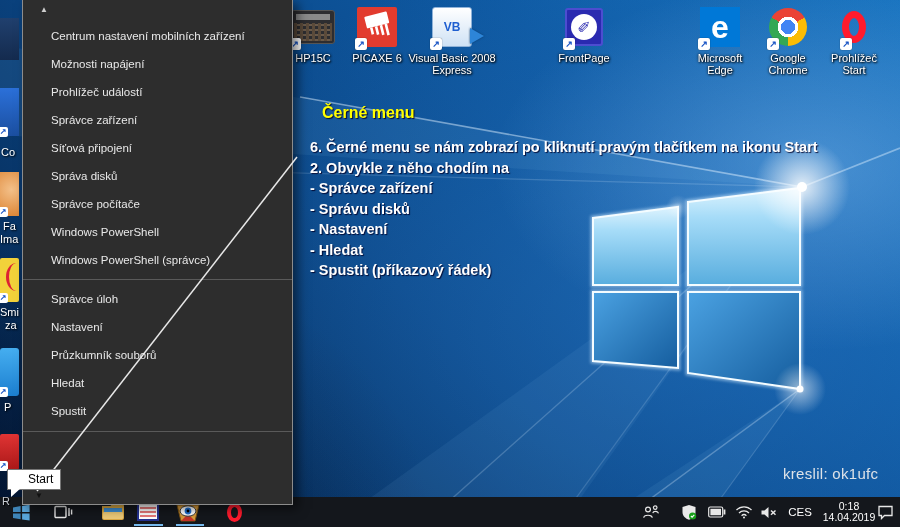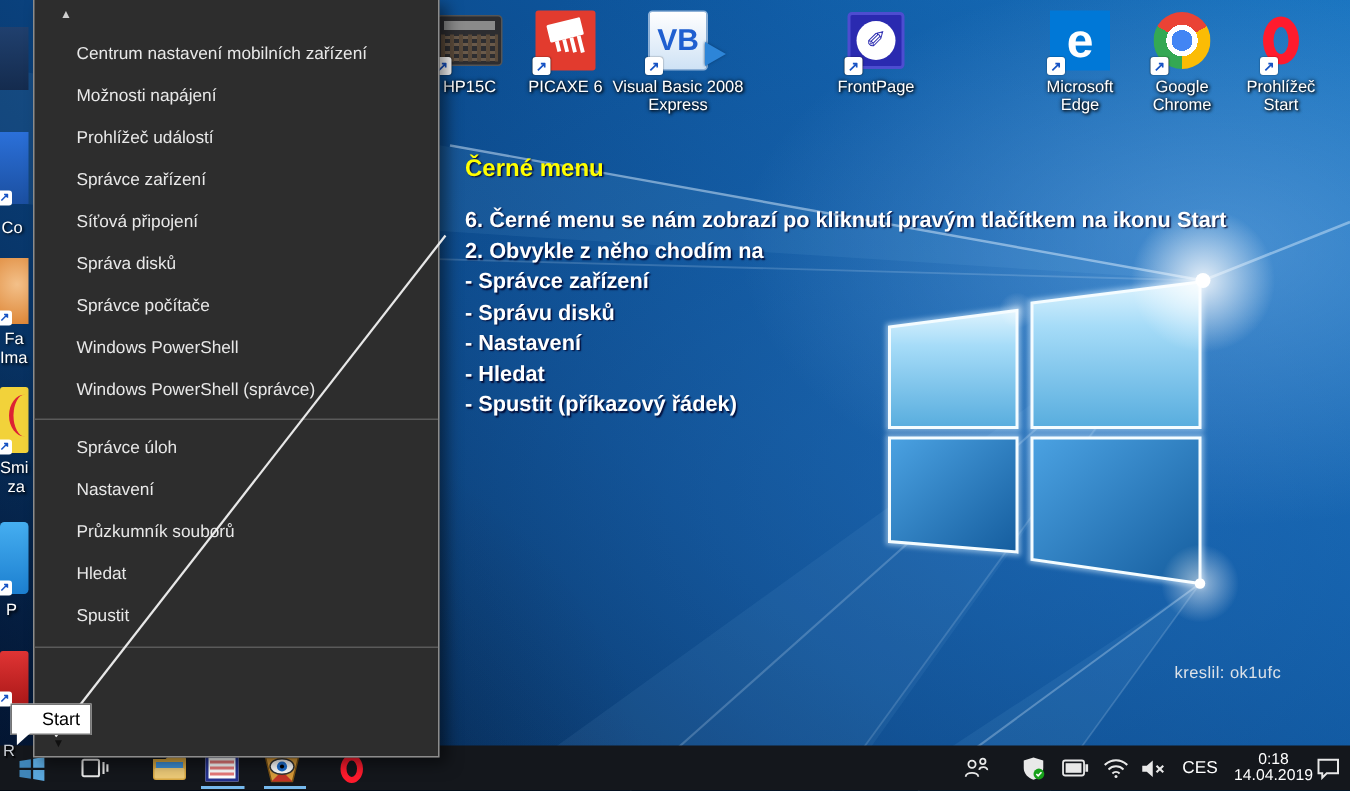--- a/index.html
+++ b/index.html
@@ -25,21 +25,21 @@
   .badge{position:absolute;left:-2px;bottom:0;width:12px;height:12px;background:#fff;border-radius:2px;
          font-size:9px;line-height:12px;text-align:center;color:#1753c4;font-weight:bold;
          box-shadow:0 0 1px rgba(0,0,0,.7)}
   .hp15c{width:44px;height:34px;background:#2d2d30;border:1px solid #555;border-radius:3px;padding-top:3px;box-sizing:border-box}
   .hp15c .disp{width:34px;height:6px;background:#8a8a8a;margin:0 auto 3px}
   .hp15c .keys{width:38px;height:18px;margin:0 auto;
       background-image:repeating-linear-gradient(90deg,#5a4a3a 0 3px,transparent 3px 6px),
                        repeating-linear-gradient(0deg,#6a5a4a 0 2px,transparent 2px 5px)}
   .picaxe{width:40px;height:40px;background:#e23b2e;border-radius:2px}
   .vbsq{width:38px;height:38px;background:linear-gradient(180deg,#fff,#cfe2f5);border:1px solid #8fb2d8;border-radius:3px;
-        display:flex;align-items:center;justify-content:center;font-weight:bold;font-size:20px;color:#1f5fd0}
+        display:flex;align-items:center;justify-content:center;font-weight:bold;font-size:12px;color:#1f5fd0}
   .vbarrow{position:absolute;right:-12px;bottom:6px;width:0;height:0;border-top:8px solid transparent;
            border-bottom:8px solid transparent;border-left:14px solid #2d85d8;filter:drop-shadow(0 0 1px #0a3b6e)}
   .fpsq{width:38px;height:38px;background:#2a2ab0;border:2px solid #4d4dd0;border-radius:3px;box-sizing:border-box;
         display:flex;align-items:center;justify-content:center}
   .fpsq .ring{width:26px;height:26px;background:#fff;border-radius:50%;display:flex;align-items:center;justify-content:center;
         color:#2a2ab0;font-size:16px}
   .edgesq{width:40px;height:40px;background:#0078d7;display:flex;align-items:center;justify-content:center;
         color:#fff;font-weight:bold;font-size:32px;line-height:38px}
   .chrome{width:38px;height:38px;border-radius:50%;
       background:
@@ -48,26 +48,26 @@
   .operao{width:24px;height:32px;border:7px solid #ff1b2d;border-radius:50%;box-sizing:border-box}
 
   
   .sliver{position:absolute;left:0;z-index:1}
   .sliver .bd{position:absolute;left:-2px;bottom:-1px;width:10px;height:10px;background:#fff;border-radius:2px;
         font-size:8px;line-height:10px;text-align:center;color:#1753c4;font-weight:bold}
   .slbl{position:absolute;z-index:1;font-size:11px;color:#fff;text-shadow:1px 1px 2px #000;line-height:12px}
 
   
   #annot{position:absolute;left:310px;top:102px;z-index:2;white-space:nowrap}
-  #annot .title{font-size:16px;line-height:22px;font-weight:bold;color:#ffff00;margin:0 0 13px 0;
+  #annot .title{font-size:16px;line-height:22px;font-weight:bold;color:#ffff00;margin:0 0 13px 12px;
         text-shadow:1px 1px 1px rgba(0,0,40,.9)}
   #annot .ln{font-size:14.5px;line-height:20.5px;font-weight:bold;color:#ffffff;
         text-shadow:1px 1px 1px rgba(0,0,40,.85)}
 
-  #credit{position:absolute;left:783px;top:443px;z-index:2;font-size:11px;color:#dde2e8;letter-spacing:.3px}
+  #credit{position:absolute;left:783px;top:465px;z-index:2;font-size:15px;color:#dde2e8;letter-spacing:.3px}
 
   
   #winx{position:absolute;left:22px;top:-1px;width:271px;height:506px;z-index:11;box-sizing:border-box;
         background:#2d2d2d;border:1px solid #8c8c8c;box-shadow:5px 4px 10px rgba(0,0,0,.5);
         padding-top:22px}
   #winx .mi{height:28px;line-height:28px;padding-left:28px;font-size:11.5px;color:#e8e8e8;cursor:default}
   #winx .sep{border-top:1px solid #5a5a5a;margin:5px 0}
   #winx .sArr{position:absolute;font-size:8px;color:#cfcfcf;line-height:8px}
   #winx .sArr.up{top:6px;left:17px}
   #winx .sArr.down{bottom:4px;left:12px;color:#101010}

